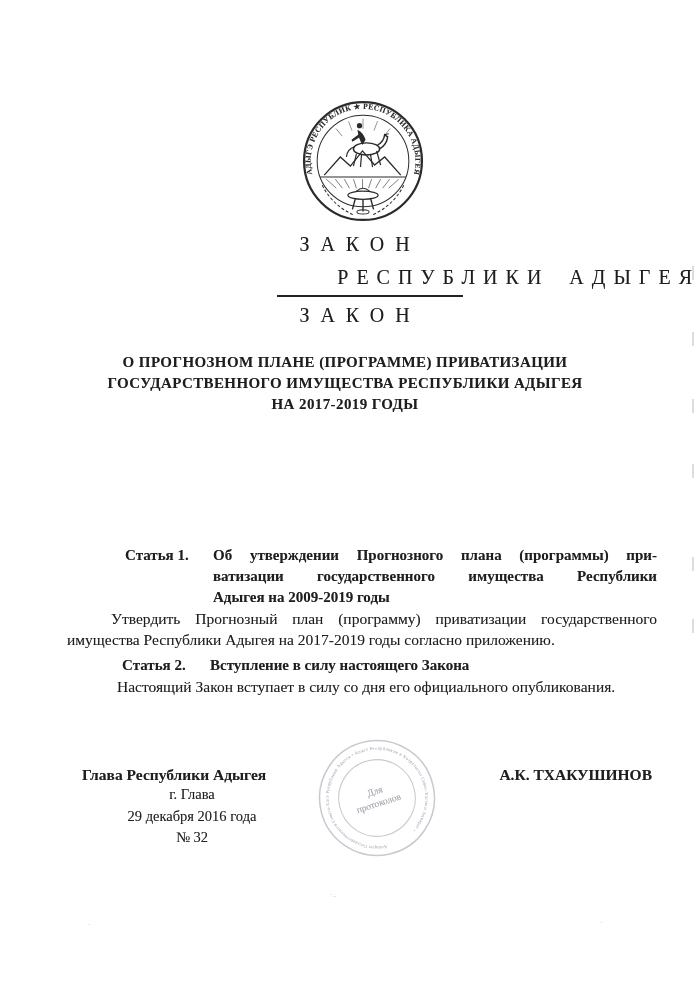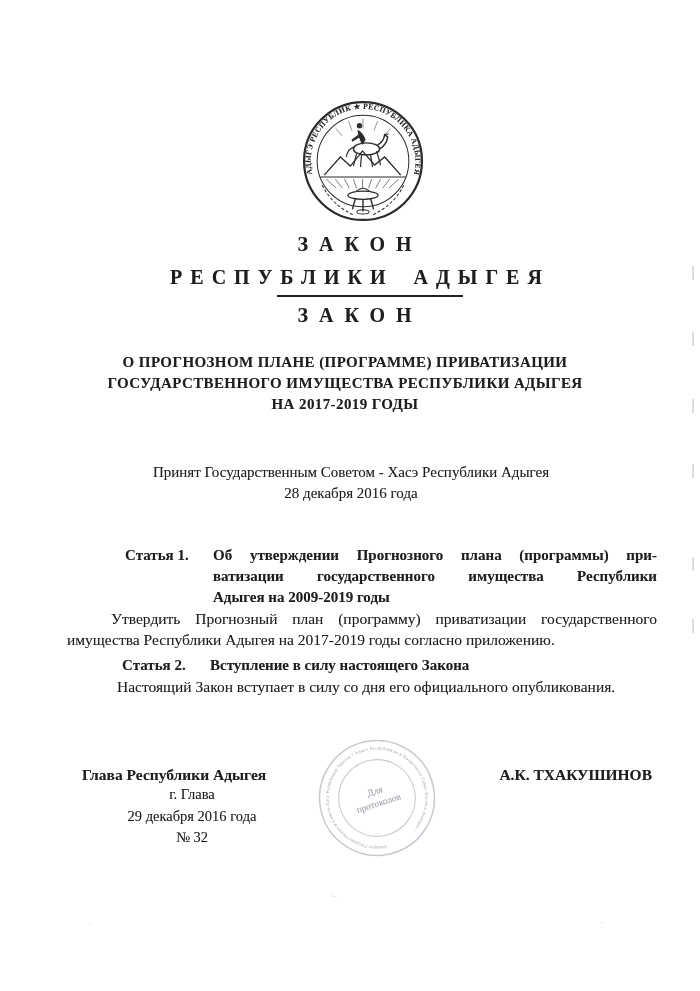--- a/index.html
+++ b/index.html
@@ -4,24 +4,24 @@
 <style>
   html,body { margin:0; padding:0; background:#ffffff; }
   .page {
     position:relative; width:700px; height:991px; background:#fff;
     font-family:"Liberation Serif", serif; color:#1e1e1e; overflow:hidden;
     text-shadow:0 0 .5px rgba(30,30,30,.35);
   }
   
   .emblem { position:absolute; left:296px; top:86px; width:134px; height:150px; }
   
-  .title-block { position:absolute; left:20px; right:0; top:228px; text-align:center; font-weight:bold; }
+  .title-block { position:absolute; left:20px; right:0; top:228px; text-align:center; font-weight:normal; }
   .tline { height:33px; line-height:33px; font-size:20px; }
   .t1 { letter-spacing:11px; }
-  .t2 { letter-spacing:8px; word-spacing:7px; }
+  .t2 { letter-spacing:8px; word-spacing:7px;text-align:right; }
   .t3 { letter-spacing:8.5px; word-spacing:9px; }
   .divider { width:186px; height:2px; background:#222; margin:1px auto 2px; position:relative; left:10px; }
   
   .subject { position:absolute; left:15px; width:660px; top:352px; text-align:center;
              font-weight:bold; font-size:15px; line-height:21px; letter-spacing:.4px;font-family:Liberation Serif, serif; }
   
   .adopted { position:absolute; left:26px; width:650px; top:462px; text-align:center;
              font-size:15px; line-height:21px; }
   
   .art-head { position:absolute; display:flex; font-weight:bold; font-size:15px; line-height:21px; }
@@ -126,24 +126,20 @@
     <div class="divider"></div>
     <div class="tline t1">ЗАКОН</div>
   </div>
 
   <div class="subject">
     <div>О ПРОГНОЗНОМ ПЛАНЕ (ПРОГРАММЕ) ПРИВАТИЗАЦИИ</div>
     <div>ГОСУДАРСТВЕННОГО ИМУЩЕСТВА РЕСПУБЛИКИ АДЫГЕЯ</div>
     <div>НА 2017-2019 ГОДЫ</div>
   </div>
 
-  <div class="adopted">
-    <div>Принят Государственным Советом - Хасэ Республики Адыгея</div>
-    <div>28 декабря 2016 года</div>
-  </div>
 
   <div class="art-head a1h">
     <div class="art-label">Статья 1.</div>
     <div class="art-text">
       <div class="jl">Об утверждении Прогнозного плана (программы) при-</div>
       <div class="jl">ватизации государственного имущества Республики</div>
       <div>Адыгея на 2009-2019 годы</div>
     </div>
   </div>
   <div class="art-body a1b">

